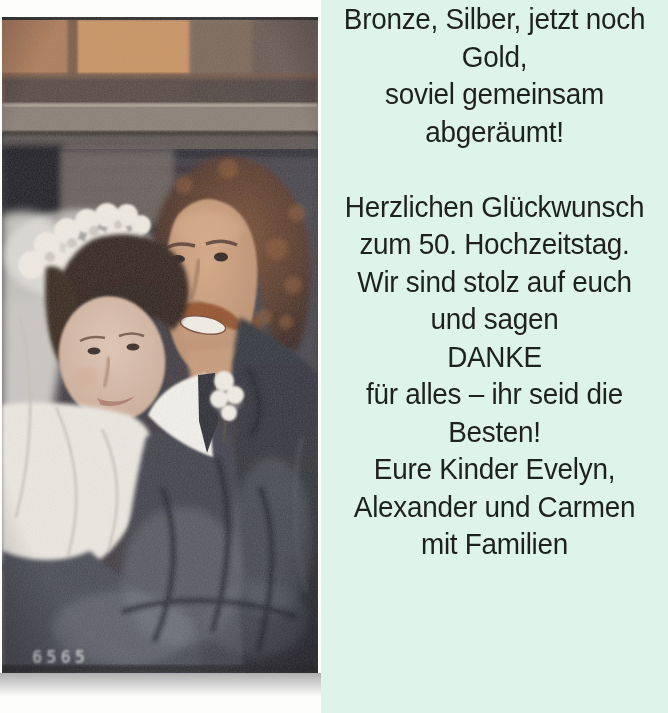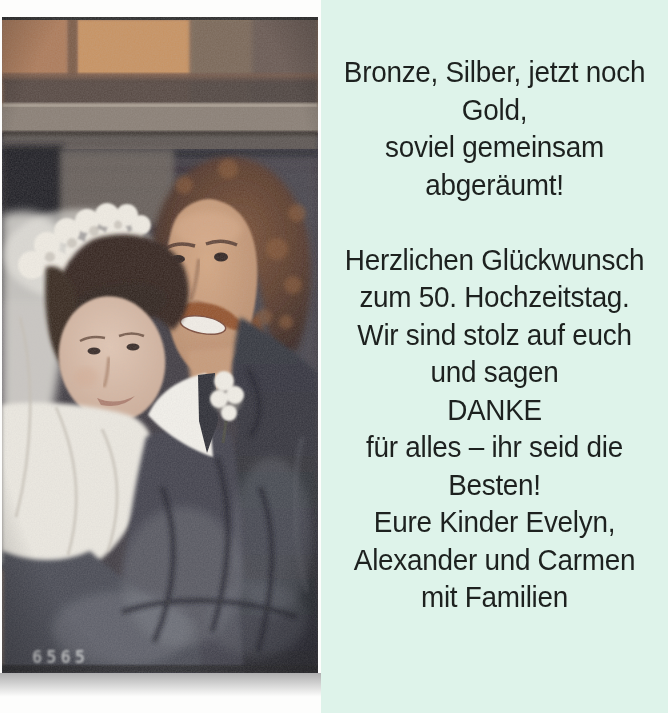--- a/index.html
+++ b/index.html
@@ -6,21 +6,21 @@
     background:#def3ea;font-family:"Liberation Sans",sans-serif;}
   .stage{position:relative;width:668px;height:713px;background:#def3ea;}
   
   .photo-card{position:absolute;left:0;top:0;width:321px;height:713px;background:#fdfdfc;}
   .photo-frame{position:absolute;left:2px;top:17px;width:316px;height:656px;overflow:hidden;background:#45424b;}
   .photo-frame svg{display:block;width:316px;height:656px;}
   .photo-shadow{position:absolute;left:0;top:673px;width:321px;height:28px;
     background:linear-gradient(to bottom,rgba(110,110,112,.55),rgba(255,255,255,0) 85%);}
   
   .greeting{position:absolute;left:321px;top:0;width:347px;height:713px;
-    padding-top:53px;box-sizing:border-box;color:#1d211f;text-align:center;}
+    box-sizing:border-box;color:#1d211f;text-align:center;}
   .g-block{font-size:30px;line-height:37.5px;font-weight:500;letter-spacing:-0.3px;
     transform:scaleX(0.93);transform-origin:50% 0;}
   .g-block.second{margin-top:37.5px;}
   .line{white-space:pre;}
 </style>
 </head>
 <body>
 
 <div class="stage">
 

